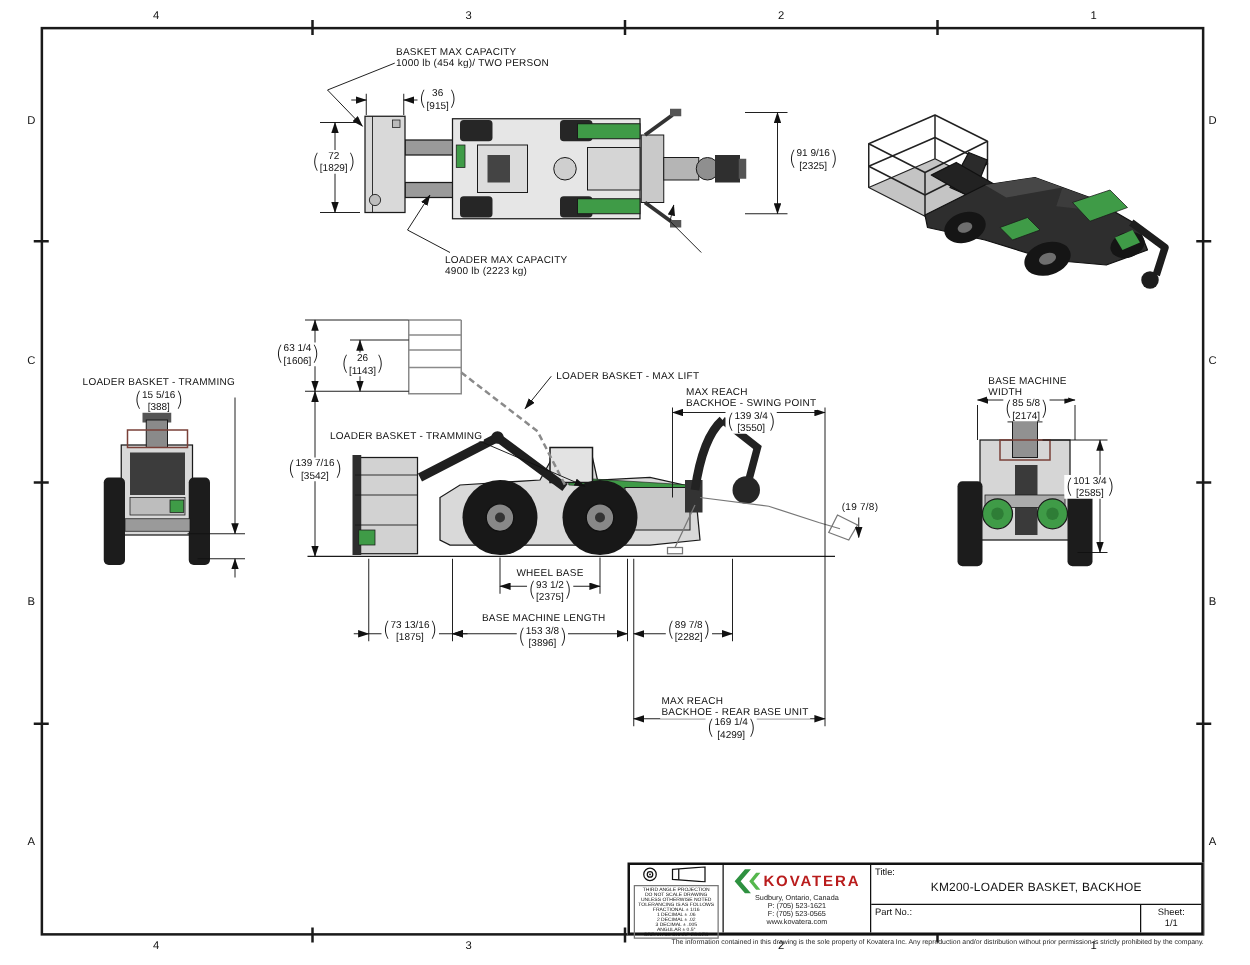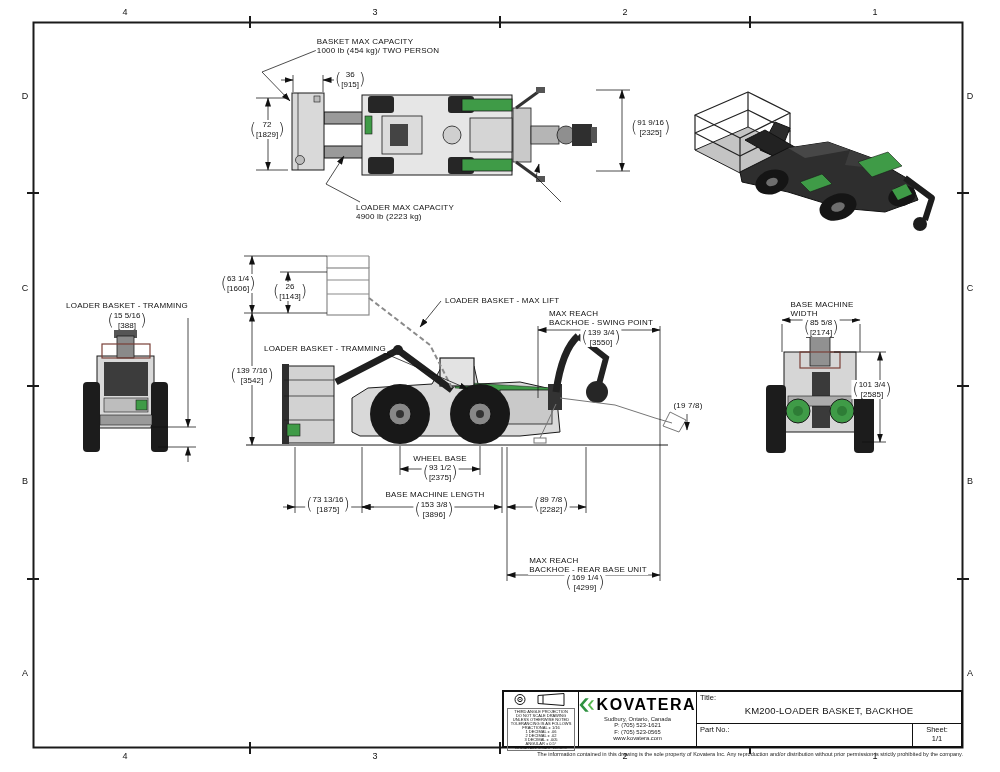--- a/index.html
+++ b/index.html
@@ -24,21 +24,21 @@
   .tb-left { width:121px; border-right:1px solid #111; display:flex; flex-direction:column; }
   .tb-row { flex:1; border-bottom:1px solid #111; padding:1px 0 0 2px; white-space:nowrap; overflow:hidden; }
   .tb-row:last-child { border-bottom:none; display:flex; padding:0; }
   .tb-cell { padding:1px 0 0 2px; border-right:1px solid #111; white-space:nowrap; overflow:hidden; }
   .tb-cell:last-child { border-right:none; }
   .tb-mid { width:75px; border-right:1px solid #111; text-align:center; padding-top:1px; }
   .tol { font-size:4px; line-height:4.05px; letter-spacing:0; white-space:nowrap; overflow:hidden; }
   .tolbox { border:1px solid #777; margin:0 3px; padding-top:0.5px; }
   .tb-logo { width:118px; border-right:1px solid #111; text-align:center; padding-top:2px; }
   .brand { display:flex; align-items:center; justify-content:center; gap:2px; }
-  .brandname { font-size:16px; font-weight:bold; letter-spacing:1.5px; color:#000000; }
+  .brandname { font-size:12px; font-weight:bold; letter-spacing:1.5px; color:#b91c1c; }
   .addr { font-size:5.8px; line-height:6.4px; color:#222; }
   .tb-right { flex:1; display:flex; flex-direction:column; }
   .tb-titlerow { flex:1; padding:1px 3px; }
   .tb-titletext { text-align:center; font-size:9.5px; margin-top:3px; letter-spacing:0.2px; }
   .tb-bottomrow { height:23px; border-top:1px solid #111; display:flex; }
   .tb-part { flex:1; border-right:1px solid #111; padding:1px 3px; }
   .tb-sheet { width:48px; text-align:center; padding-top:1px; line-height:9px; }
   .disclaimer { position:absolute; left:400px; top:751px; width:563px; text-align:right; font-size:5.5px; color:#222; }
 </style>
 </head>

